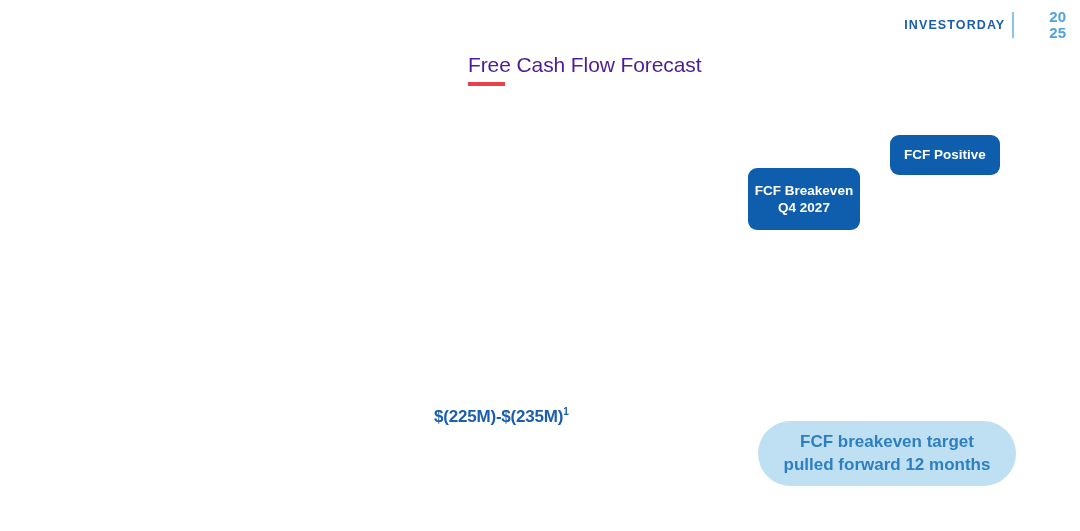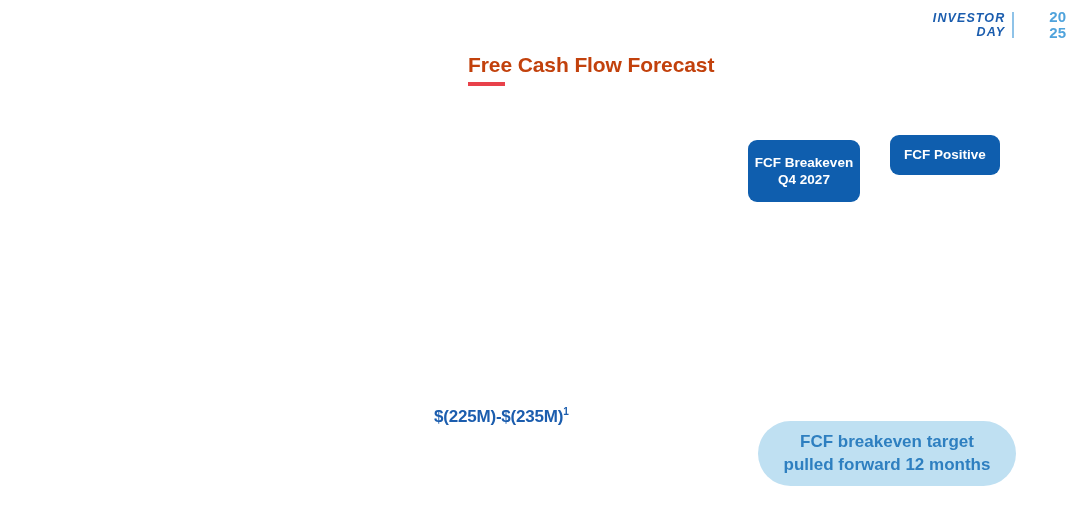--- a/index.html
+++ b/index.html
@@ -54,29 +54,28 @@
   #logo {
     position: absolute;
     right: 14px;
     top: 10px;
     display: flex;
     align-items: center;
     height: 30px;
   }
   #logo-words {
     display: flex;
-    flex-direction: column;
+    flex-direction: row;
     align-items: flex-end;
     justify-content: center;
     color: #1B5DAE;
     font-size: 12.5px;
     font-weight: bold;
     letter-spacing: 1.1px;
     line-height: 1.12;
-    font-style: italic;
   }
   #logo-divider {
     width: 2px;
     height: 26px;
     background: #8FC3E8;
     margin: 0 7px;
   }
   #logo-year {
     display: flex;
     flex-direction: column;
@@ -87,23 +86,23 @@
     font-weight: bold;
     line-height: 1.04;
     margin-left: 28px;
   }
 
   
   #chart-title {
     position: absolute;
     left: 468px;
     top: 53px;
-    color: #c2410c;
+    color: #4c1d95;
     font-size: 21px;
-    font-weight: bold;
+    font-weight: normal;
     letter-spacing: -0.1px;
   }
   #title-underline {
     position: absolute;
     left: 468px;
     top: 82px;
     width: 37px;
     height: 4px;
     background: #E8414A;
   }
@@ -153,21 +152,21 @@
     font-weight: bold;
     line-height: 1.28;
     display: flex;
     align-items: center;
     justify-content: center;
     text-align: center;
     white-space: pre-line;
   }
   #badge-breakeven {
     left: 748px;
-    top: 140px;
+    top: 168px;
     width: 112px;
     height: 62px;
   }
   #badge-positive {
     left: 890px;
     top: 135px;
     width: 110px;
     height: 40px;
   }
 

